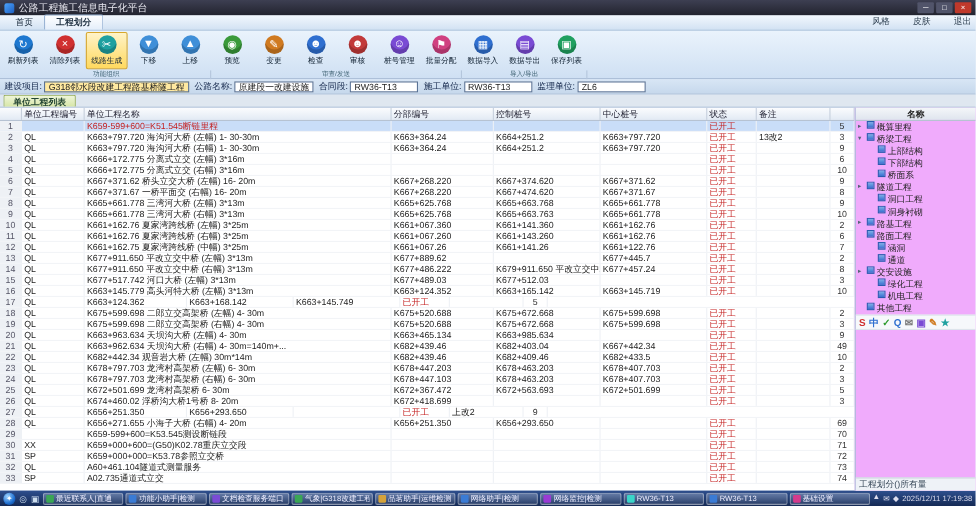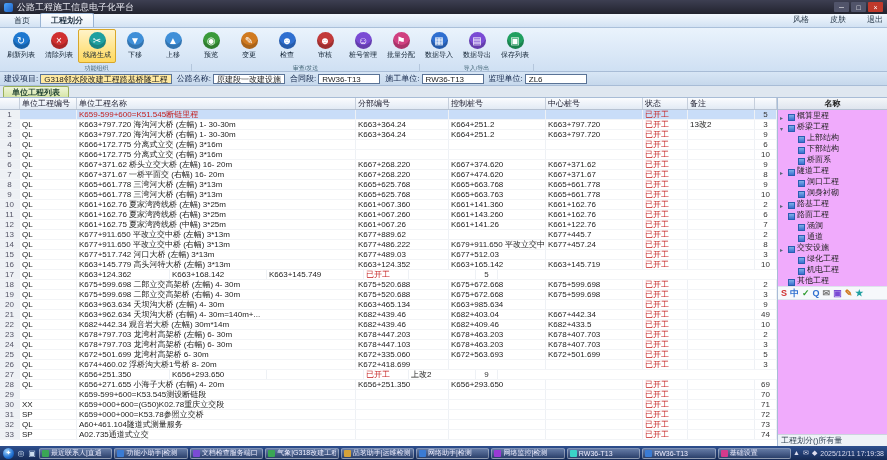--- a/index.html
+++ b/index.html
@@ -53,21 +53,21 @@
   .c{border-right:1px solid #eef1f5;padding:0 2px;line-height:10px;white-space:nowrap;overflow:hidden}
   .w0{width:20px}.w1{width:57px}.w2{width:279px}.w3{width:93px}.w4{width:97px}.w5{width:97px}.w6{width:45px}.w7{width:67px}.w8{width:22px}
   .c-num{background:#eef1f5;color:#556;text-align:center}
   .c-st{color:#c42020}
   .c-cnt{text-align:center;color:#333}
 
   
   .sidebar{width:110px;border-left:1px solid #a8bcd6;background:#f0abfc;display:flex;flex-direction:column}
   .sheader{height:12px;background:linear-gradient(#f4f6f9,#dfe5ee);border-bottom:1px solid #b6c2d2;text-align:center;line-height:12px;font-weight:bold}
   .treelist{overflow:hidden}
-  .titem{height:11px;display:flex;align-items:flex-end;gap:2px;padding:0 2px;white-space:nowrap;overflow:hidden}
+  .titem{height:11px;display:flex;align-items:flex-start;gap:2px;padding:0 2px;white-space:nowrap;overflow:hidden}
   .titem.lvl1{padding-left:12px}
   .tmark{width:6px;color:#567;font-size:6px;flex:none}
   .tico{width:7px;height:7px;background:linear-gradient(#7fb0e8,#3a6fd0);border:1px solid #2a5cb0;flex:none}
   .tlabel{font-size:8px}
   .stools{height:14px;display:flex;align-items:center;gap:3px;padding:0 3px;border-top:1px solid #dde4ec;border-bottom:1px solid #dde4ec;background:#f6f8fb}
   .stool{font-size:9px;font-weight:bold}
   .sfill{flex:1}
   .sfooter{height:12px;line-height:12px;background:#eef2f7;border-top:1px solid #ccd4de;padding:0 3px;color:#345;white-space:nowrap;overflow:hidden}
 
   
@@ -525,21 +525,21 @@
           <span class="c w5">K678+407.703</span>
           <span class="c c-st w6">已开工</span>
           <span class="c w7"></span>
           <span class="c c-cnt w8">3</span>
         </div>
 
         <div class="row">
           <span class="c c-num w0">25</span>
           <span class="c w1">QL</span>
           <span class="c c-name w2">K672+501.699 龙湾村高架桥 6- 30m</span>
-          <span class="c w3">K672+335.060</span>
+          <span class="c w3">K672+367.472</span>
           <span class="c w4">K672+563.693</span>
           <span class="c w5">K672+501.699</span>
           <span class="c c-st w6">已开工</span>
           <span class="c w7"></span>
           <span class="c c-cnt w8">5</span>
         </div>
 
         <div class="row">
           <span class="c c-num w0">26</span>
           <span class="c w1">QL</span>

